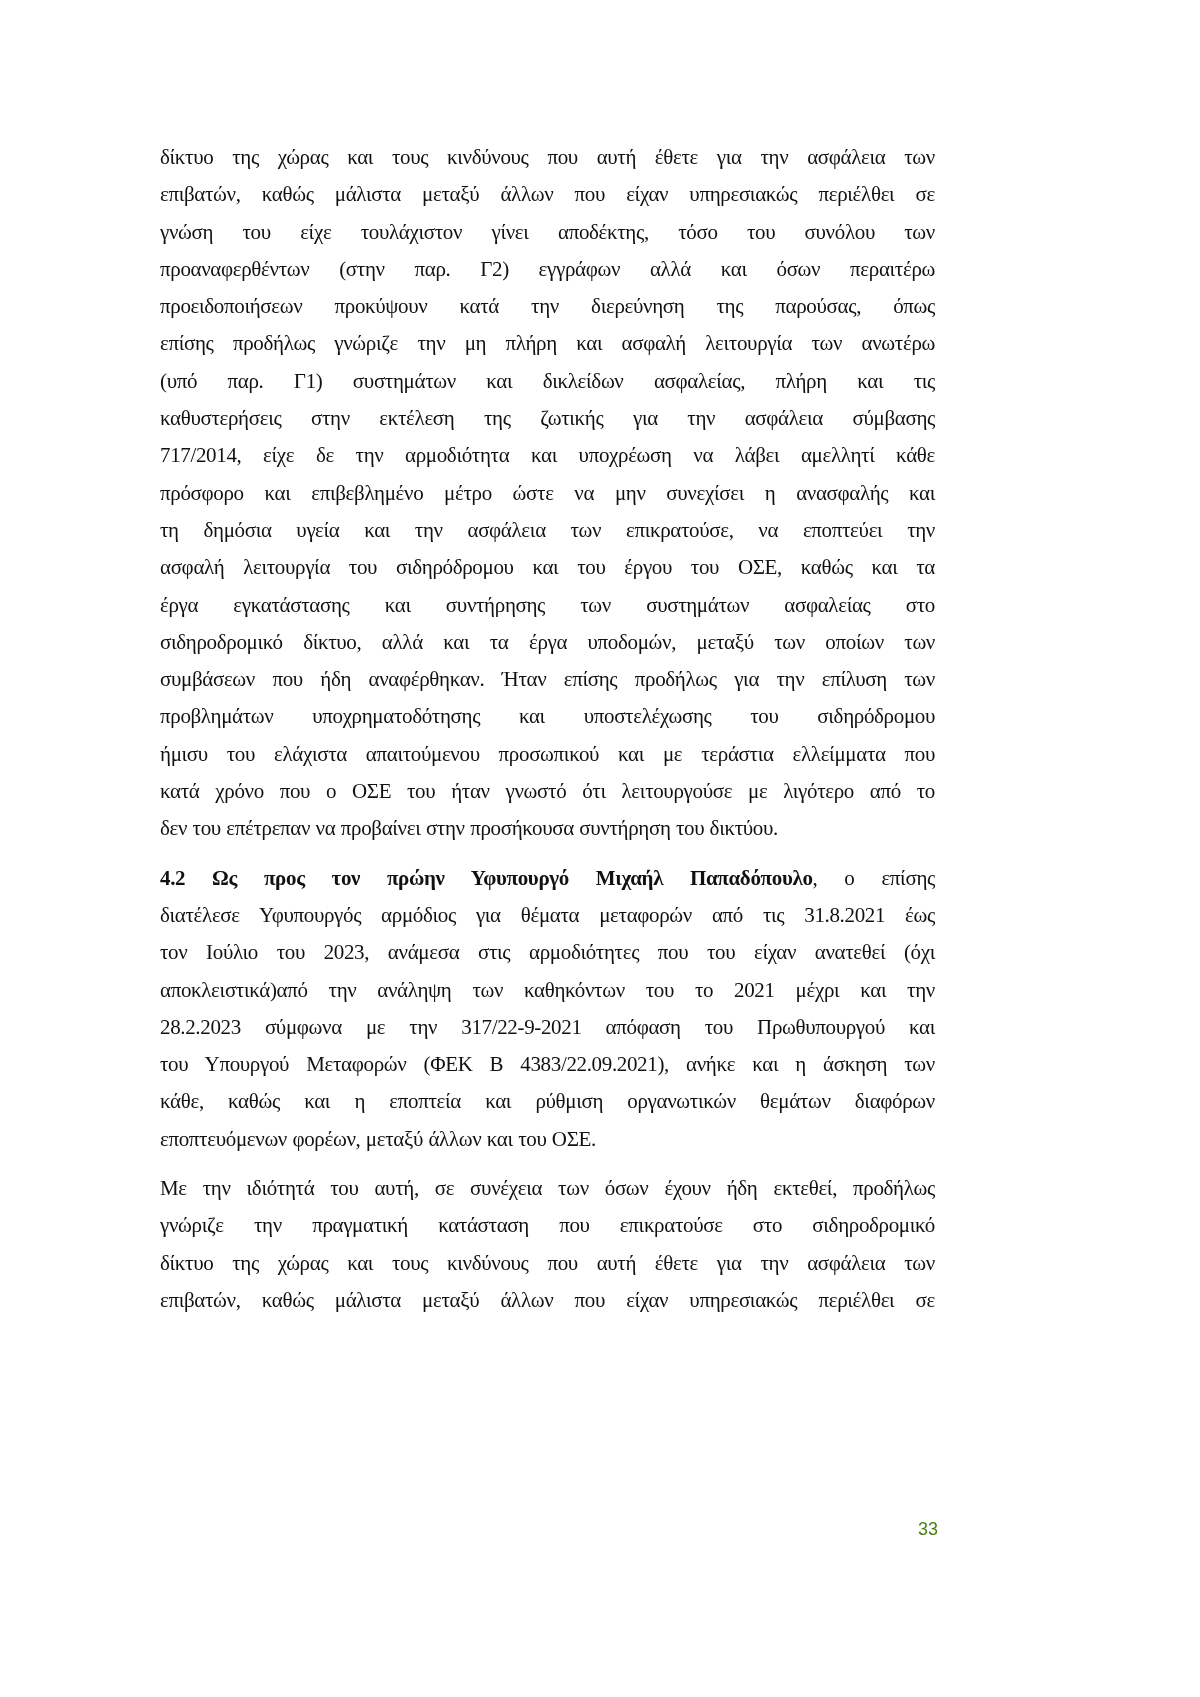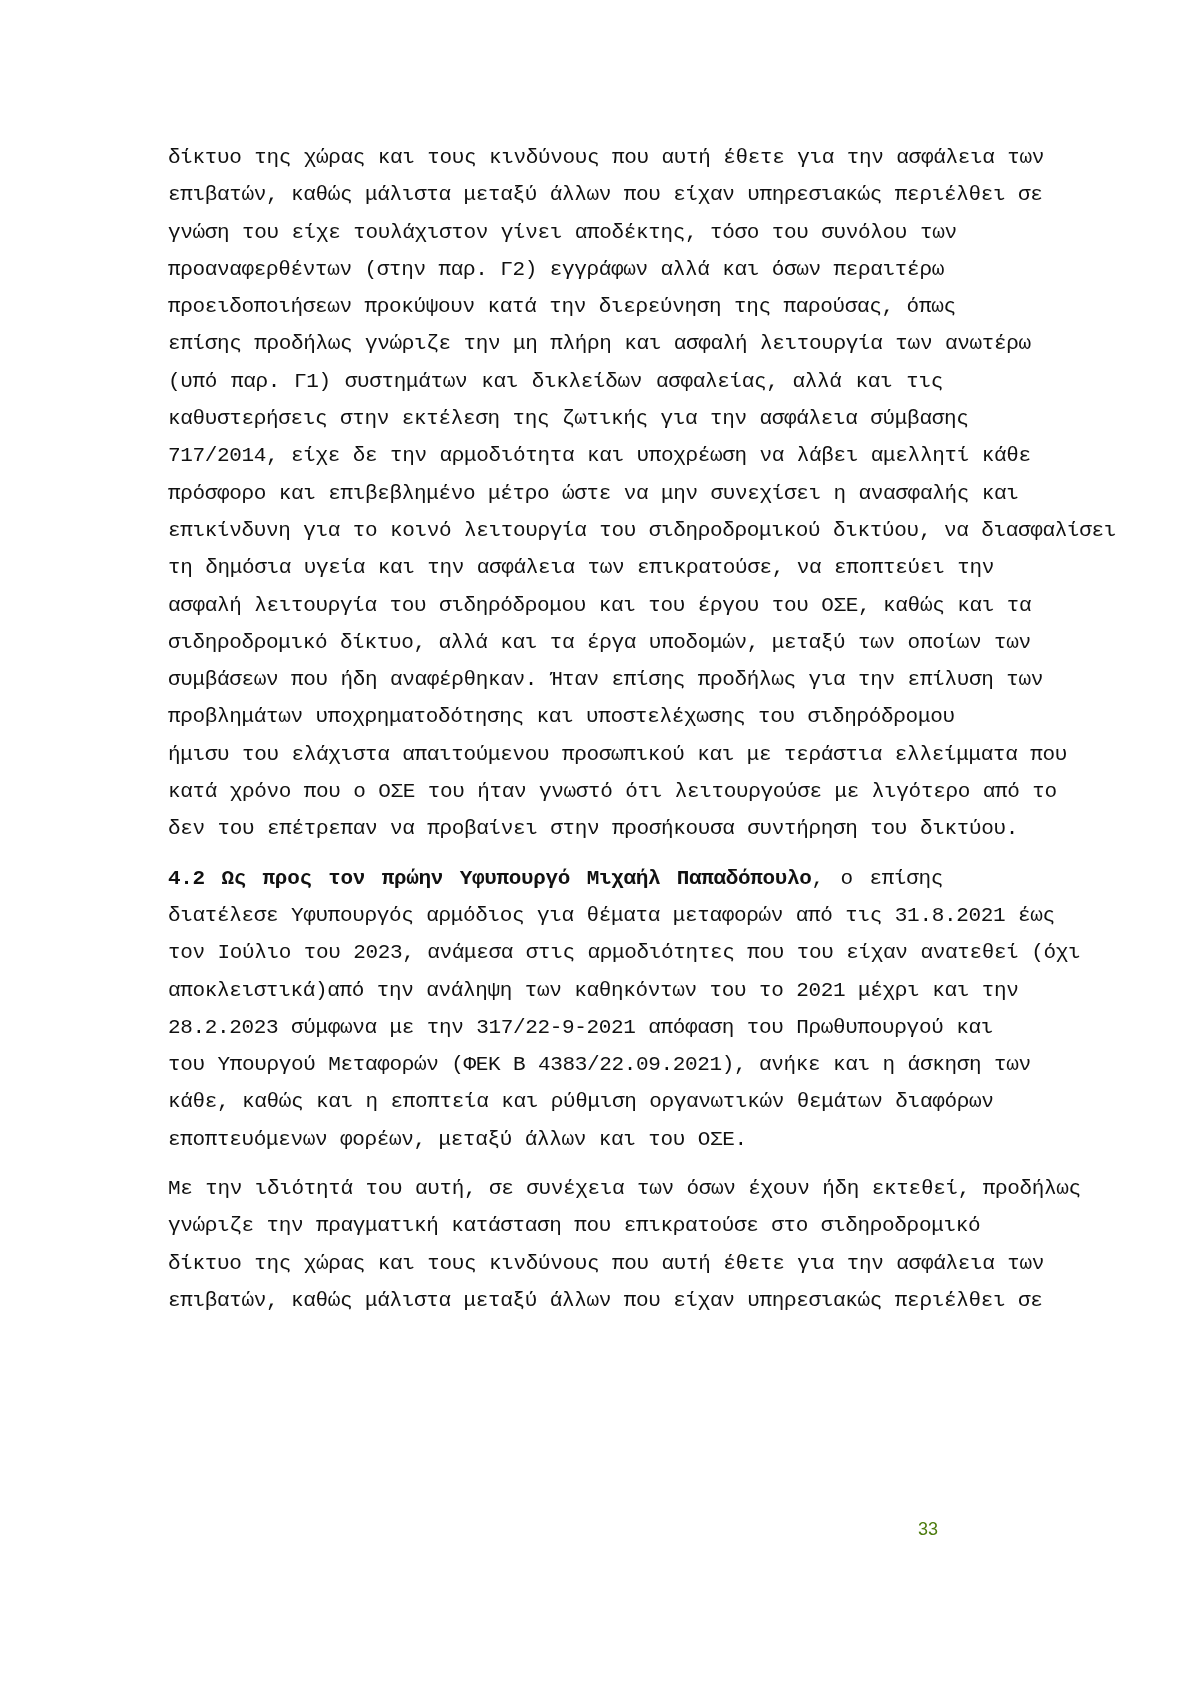--- a/index.html
+++ b/index.html
@@ -9,24 +9,24 @@
     }
     body {
       width: 1200px;
       height: 1697px;
       position: relative;
       overflow: hidden;
       color: #111111;
     }
     .page {
       position: absolute;
-      left: 168px;
+      left: 160px;
       top: 139px;
       width: 775px;
-      font-family: Liberation Mono, monospace;
+      font-family: Liberation Serif, serif;
       font-size: 21px;
       line-height: 37.3px;
       text-align: justify;
       text-align-last: left;
       letter-spacing: -0.35px;
       word-spacing: 0.5px;
       font-stretch: condensed;
     }
     .para {
       margin: 0;
@@ -61,27 +61,27 @@
 
 <div class="page">
 
   <div class="para">
     <span class="line">δίκτυο της χώρας και τους κινδύνους που αυτή έθετε για την ασφάλεια των</span>
     <span class="line">επιβατών, καθώς μάλιστα μεταξύ άλλων που είχαν υπηρεσιακώς περιέλθει σε</span>
     <span class="line">γνώση του είχε τουλάχιστον γίνει αποδέκτης, τόσο του συνόλου των</span>
     <span class="line">προαναφερθέντων (στην παρ. Γ2) εγγράφων αλλά και όσων περαιτέρω</span>
     <span class="line">προειδοποιήσεων προκύψουν κατά την διερεύνηση της παρούσας, όπως</span>
     <span class="line">επίσης προδήλως γνώριζε την μη πλήρη και ασφαλή λειτουργία των ανωτέρω</span>
-    <span class="line">(υπό παρ. Γ1) συστημάτων και δικλείδων ασφαλείας, αλλά και τις</span>
+    <span class="line">(υπό παρ. Γ1) συστημάτων και δικλείδων ασφαλείας, πλήρη και τις</span>
     <span class="line">καθυστερήσεις στην εκτέλεση της ζωτικής για την ασφάλεια σύμβασης</span>
     <span class="line">717/2014, είχε δε την αρμοδιότητα και υποχρέωση να λάβει αμελλητί κάθε</span>
     <span class="line">πρόσφορο και επιβεβλημένο μέτρο ώστε να μην συνεχίσει η ανασφαλής και</span>
-    <span class="line">επικίνδυνη για το κοινό λειτουργία του σιδηροδρομικού δικτύου, να διασφαλίσει</span>
     <span class="line">τη δημόσια υγεία και την ασφάλεια των επικρατούσε, να εποπτεύει την</span>
     <span class="line">ασφαλή λειτουργία του σιδηρόδρομου και του έργου του ΟΣΕ, καθώς και τα</span>
+    <span class="line">έργα εγκατάστασης και συντήρησης των συστημάτων ασφαλείας στο</span>
     <span class="line">σιδηροδρομικό δίκτυο, αλλά και τα έργα υποδομών, μεταξύ των οποίων των</span>
     <span class="line">συμβάσεων που ήδη αναφέρθηκαν. Ήταν επίσης προδήλως για την επίλυση των</span>
     <span class="line">προβλημάτων υποχρηματοδότησης και υποστελέχωσης του σιδηρόδρομου</span>
     <span class="line">ήμισυ του ελάχιστα απαιτούμενου προσωπικού και με τεράστια ελλείμματα που</span>
     <span class="line">κατά χρόνο που ο ΟΣΕ του ήταν γνωστό ότι λειτουργούσε με λιγότερο από το</span>
     <span class="line last">δεν του επέτρεπαν να προβαίνει στην προσήκουσα συντήρηση του δικτύου.</span>
   </div>
 
   <div class="para">
     <span class="line"><span class="bold">4.2 Ως προς τον πρώην Υφυπουργό Μιχαήλ Παπαδόπουλο</span><span>, ο επίσης</span></span>

